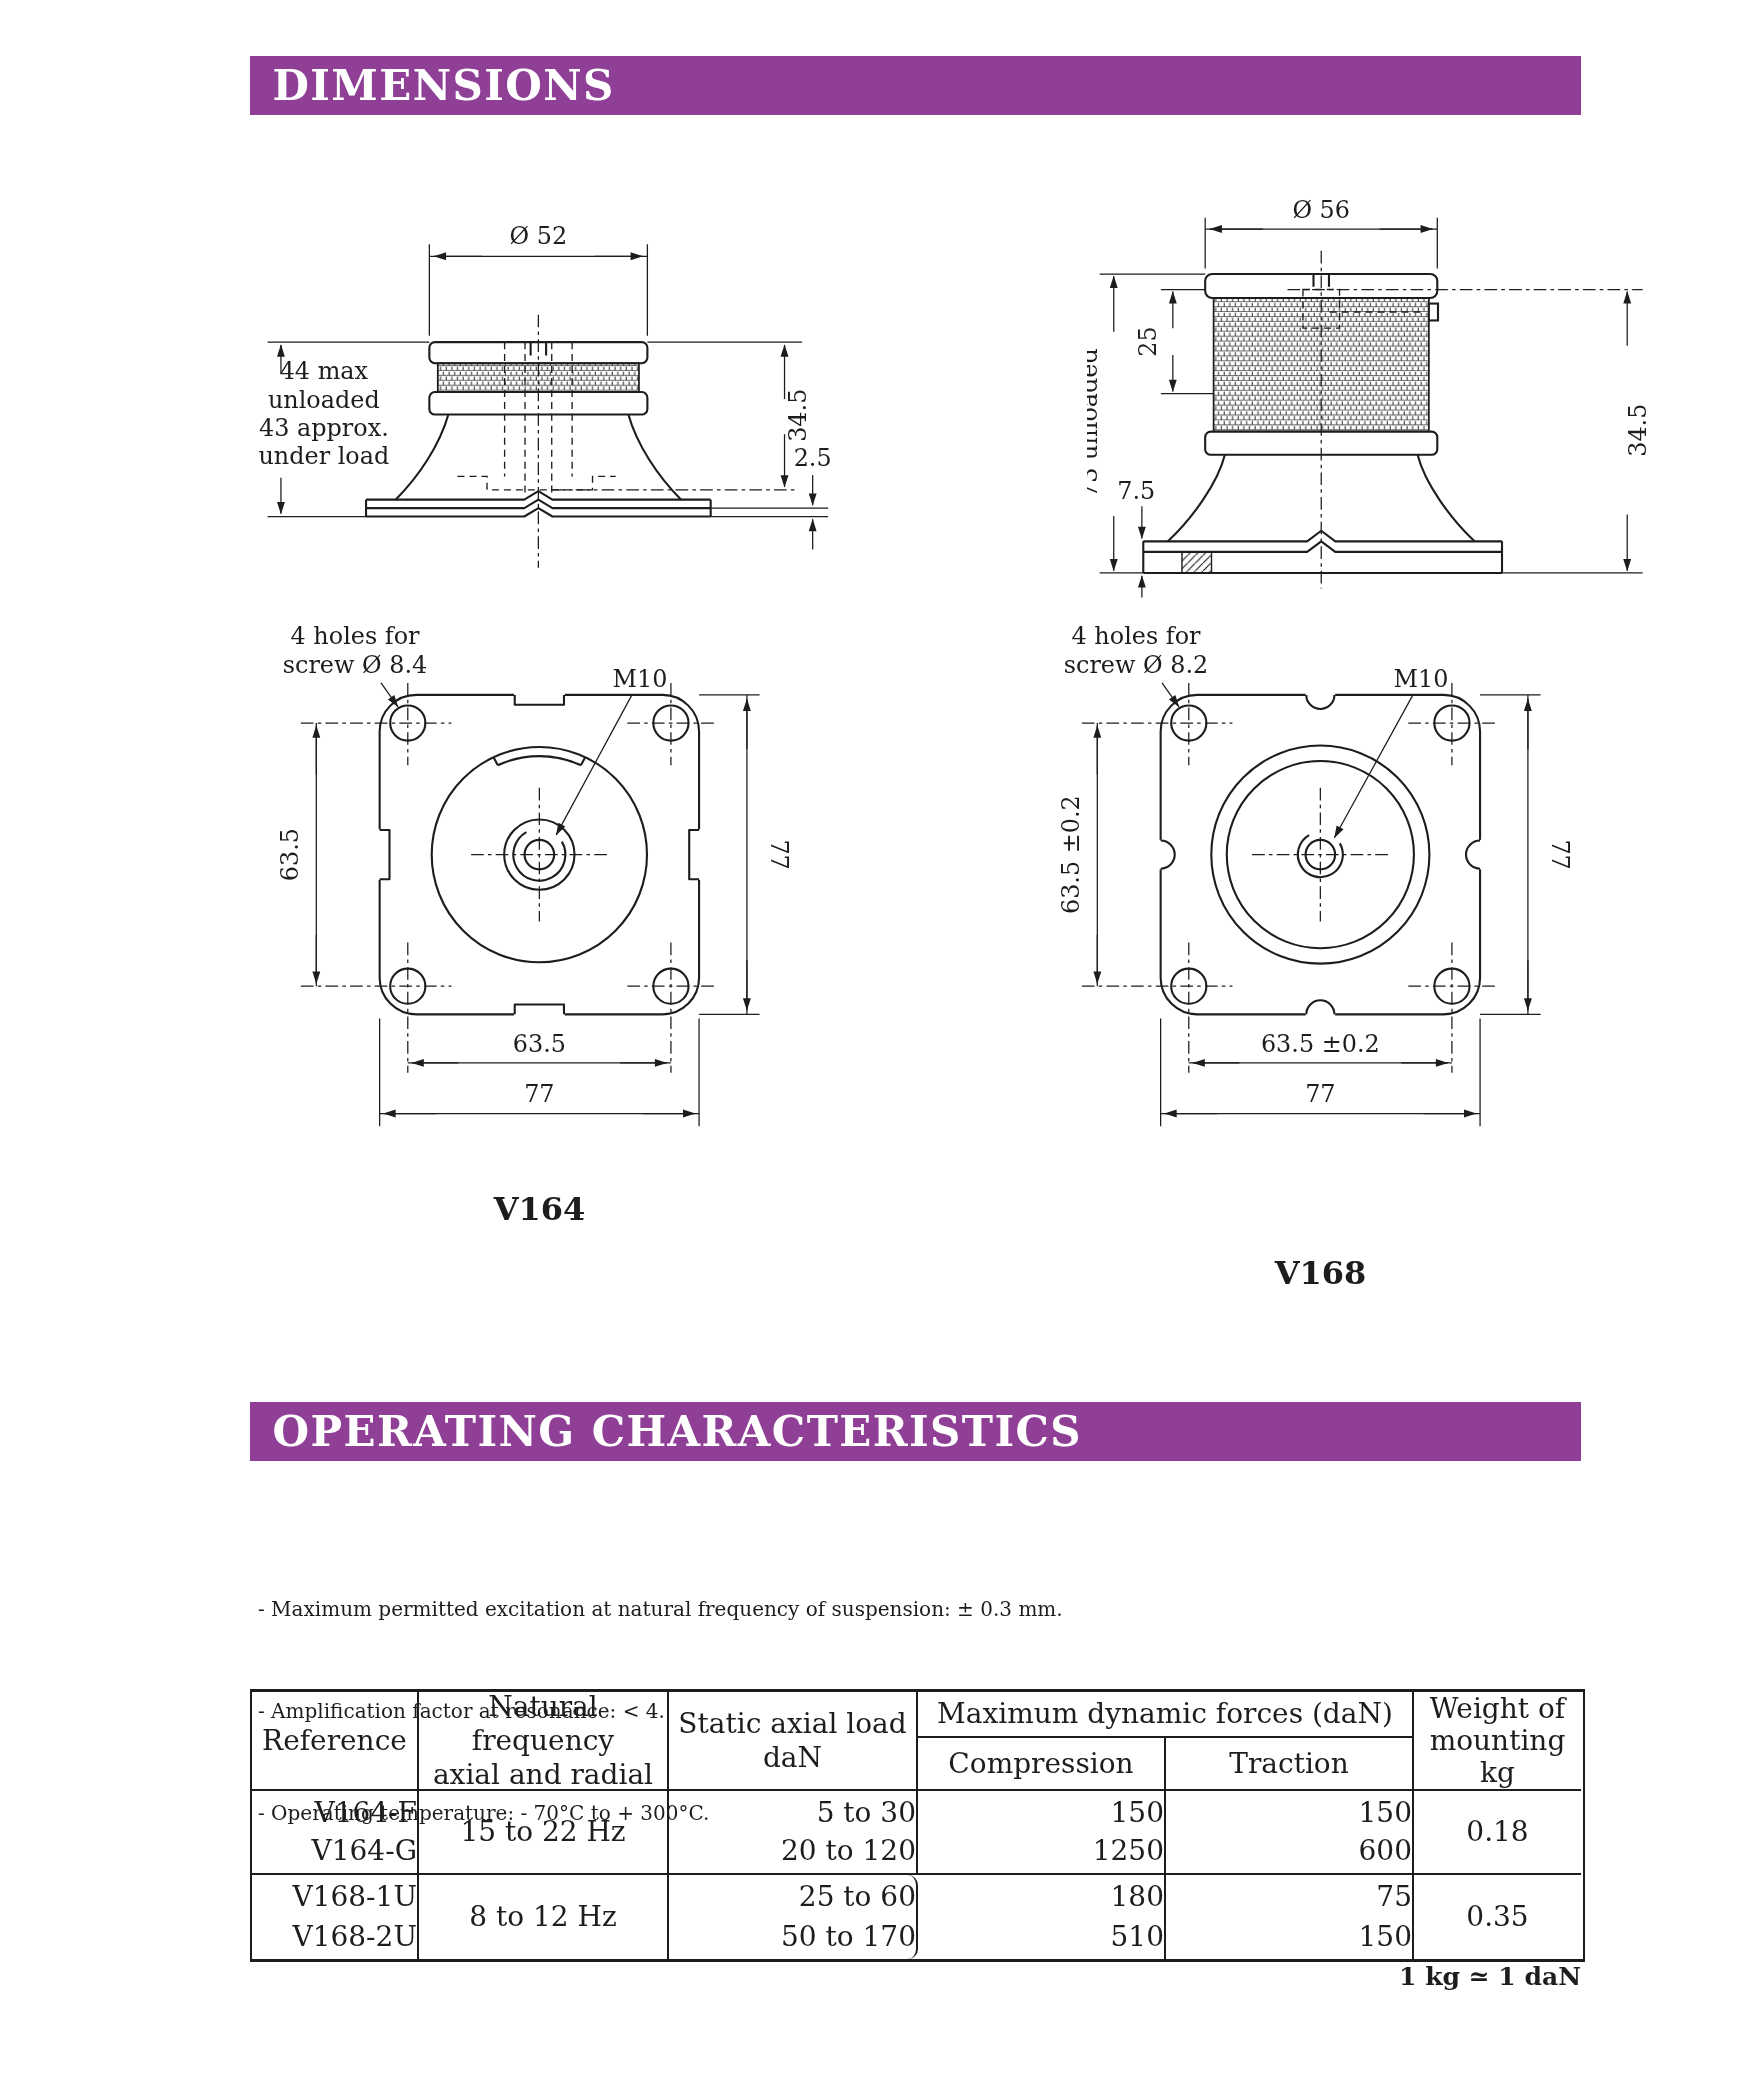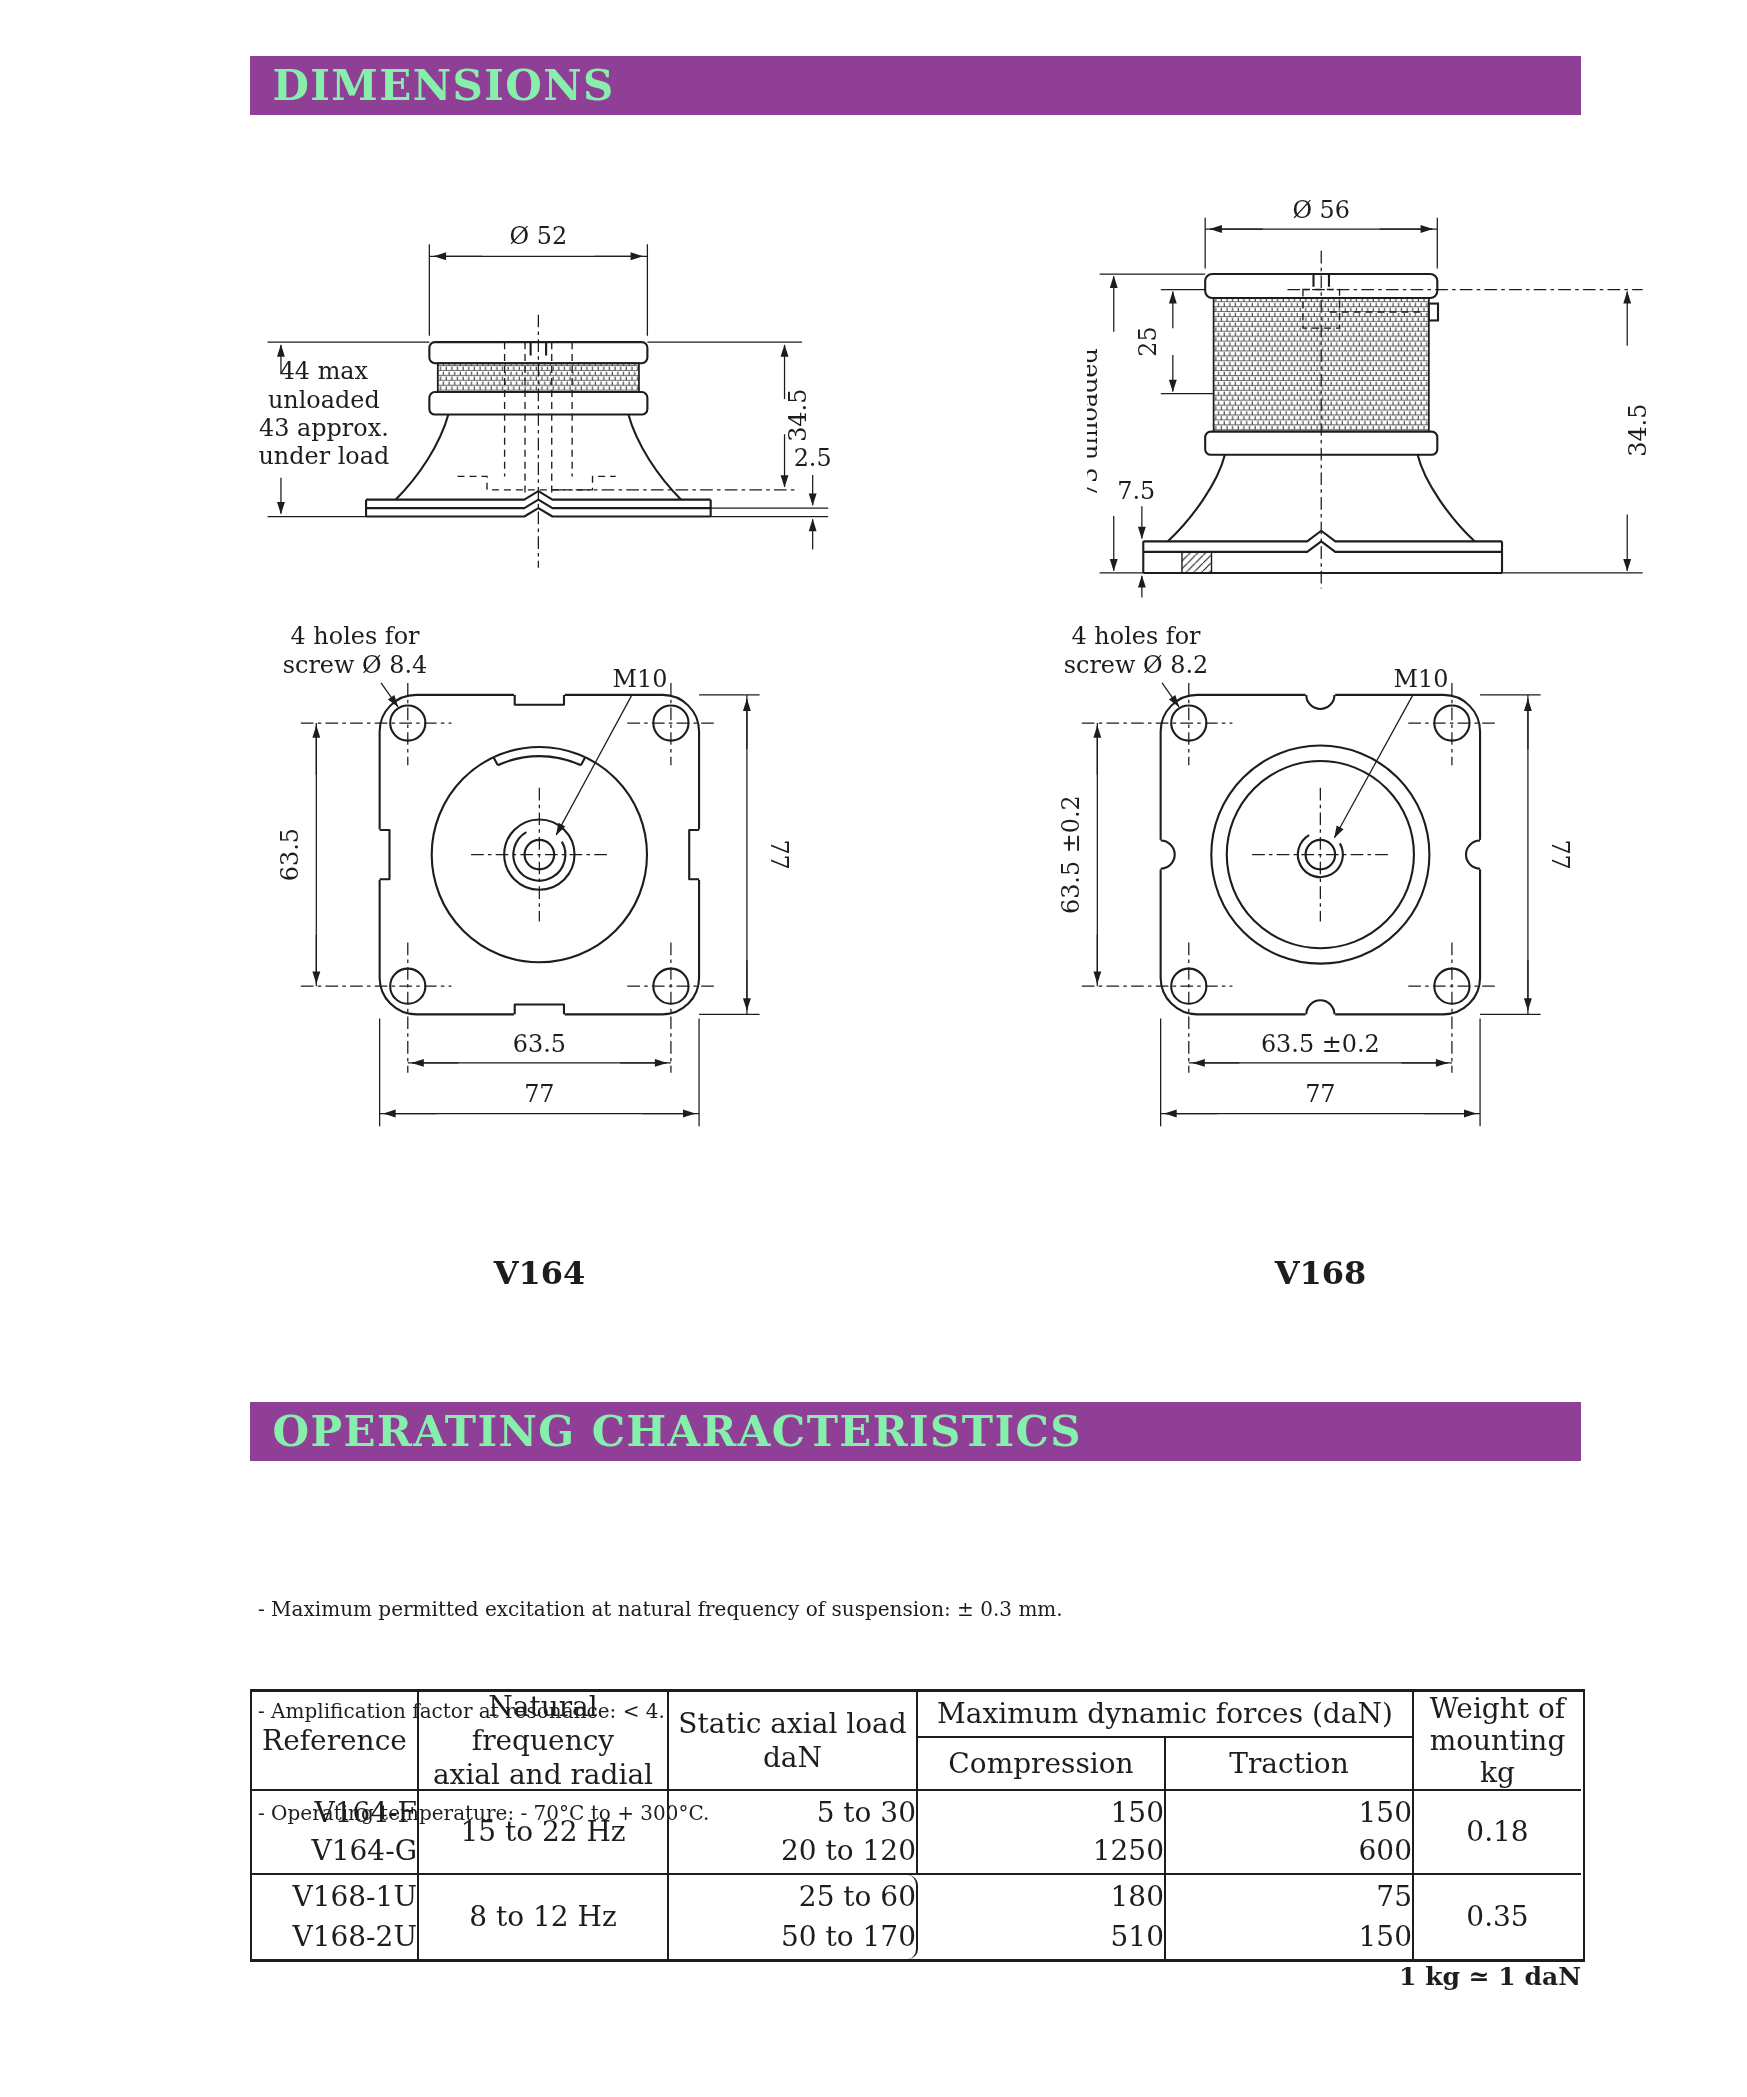--- a/index.html
+++ b/index.html
@@ -1,19 +1,19 @@
 <!DOCTYPE html>
 <html style="font-size:11.3px"><head>
 <meta charset="utf-8">
 <style>
   html,body{margin:0;padding:0;background:#ffffff;}
   .page{position:relative;width:1747px;height:2097px;background:#ffffff;overflow:hidden;
         font-family:"DejaVu Serif",serif;color:#1d1d1b;}
   .abs{position:absolute;}
-  .banner{left:250px;width:1331px;height:59px;background:#8f3f96;color:#86efac;
+  .banner{left:250px;width:1331px;height:59px;background:#8f3f96;color:#ffffff;
           font-size:42px;font-weight:bold;letter-spacing:1.4px;line-height:59px;
           padding-left:22.5px;box-sizing:border-box;}
   .model-label{width:211px;text-align:center;font-size:32px;font-weight:bold;}
   .bullets{left:258px;top:1524px;font-size:20px;line-height:34px;white-space:pre;}
   
   .tbl{left:250px;top:1689px;width:1331px;display:grid;
        grid-template-columns:167px 250px 249px 248px 248px 167px;
        grid-template-rows:46px 53px 84px 84px;
        border:2.1px solid #1d1d1b;border-top-width:3.5px;border-bottom-width:3.5px;
        box-sizing:content-box;font-size:28px;}
@@ -313,21 +313,21 @@
       <text x="397" y="622" text-anchor="middle">63.5 ±0.2</text>
 
       <path class="w2" d="M170,575 V728 M624,575 V728"></path>
       <path class="w2" d="M170,710 H624"></path>
       <path class="w2" d="M250,710 H176" marker-end="url(#arD)"></path>
       <path class="w2" d="M544,710 H618" marker-end="url(#arD)"></path>
       <text x="397" y="694" text-anchor="middle">77</text>
     </g>
   </svg>
 
-  <div class="abs model-label" style="left:434px;top:1254px;">V164</div>
+  <div class="abs model-label" style="left:434px;top:1190px;">V164</div>
   <div class="abs model-label" style="left:1215px;top:1254px;">V168</div>
 
   <div class="abs banner" style="top:1402px;">
     <span>OPERATING CHARACTERISTICS</span>
   </div>
 
   <div class="abs bullets">
     <div>- Maximum permitted excitation at natural frequency of suspension: ± 0.3 mm.</div>
     <div>- Amplification factor at resonance: &lt; 4.</div>
     <div>- Operating temperature: - 70°C to + 300°C.</div>

